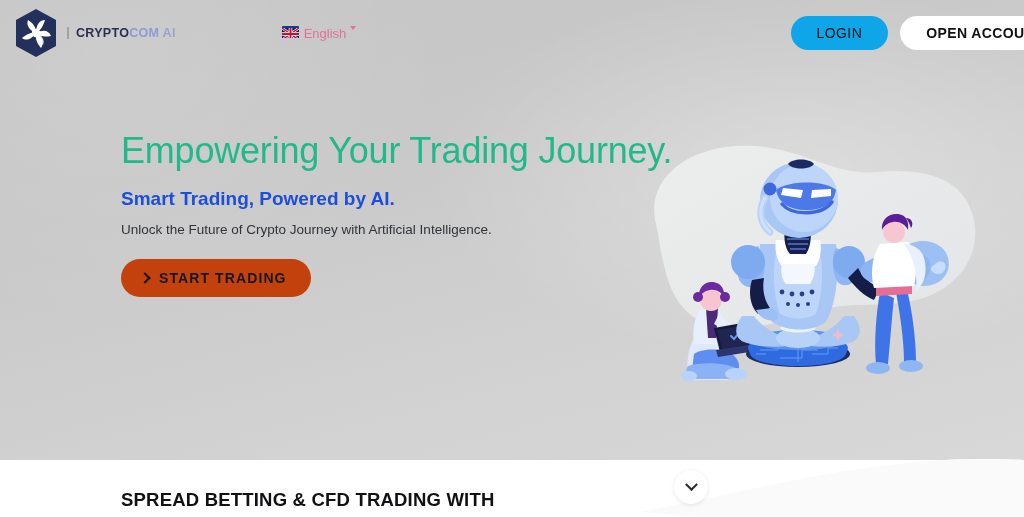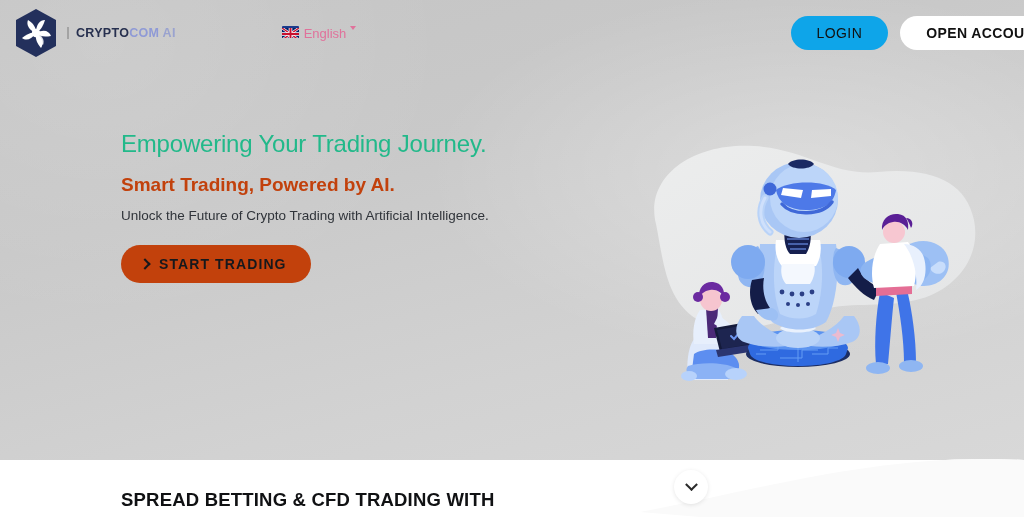--- a/index.html
+++ b/index.html
@@ -82,25 +82,25 @@
   .btn-open {
     background:#ffffff; color:#111; font-size:14px; font-weight:bold;
     letter-spacing:0.4px; border:none; border-radius:20px;
     padding:9px 26px; cursor:pointer; white-space:nowrap;
     margin-left:12px; margin-right:-46px;
   }
 
   
   #hero-copy { position:absolute; left:121px; top:131px; z-index:20; }
   #headline {
-    color:#22b98a; font-size:24px; font-weight:normal;
+    color:#22b98a; font-size:36px; font-weight:normal;
     letter-spacing:-0.2px; line-height:1.1; white-space:nowrap;
   }
   #subhead {
-    color:#c2410c; font-size:19px; font-weight:bold;
+    color:#1d4ed8; font-size:19px; font-weight:bold;
     margin-top:17px; white-space:nowrap;
   }
   #tagline {
     color:#30343a; font-size:13.5px; margin-top:12px; white-space:nowrap;
   }
   #cta {
     display:inline-flex; align-items:center; gap:9px;
     background:#c2410c; border:none; border-radius:22px;
     padding:11px 24px 11px 20px; margin-top:22px; cursor:pointer;
   }
@@ -295,21 +295,21 @@
 
     <g fill="#f2b9cc" opacity="0.9">
       <path d="M208 196 l2 5 l5 2 l-5 2 l-2 5 l-2 -5 l-5 -2 l5 -2 Z"></path>
     </g>
   </svg>
 </div>
 
 <div id="hero-copy">
   <h1 id="headline">Empowering Your Trading Journey.</h1>
   <h2 id="subhead">Smart Trading, Powered by AI.</h2>
-  <p id="tagline">Unlock the Future of Crypto Trading with Artificial Intelligence.</p>
+  <p id="tagline">Unlock the Future of Crypto Journey with Artificial Intelligence.</p>
   <button id="cta">
     <span class="chev"></span>
     <span class="cta-label">START TRADING</span>
   </button>
 </div>
 
 <div id="curve">
   <svg viewBox="0 0 1024 109" preserveAspectRatio="none" xmlns="http://www.w3.org/2000/svg">
     <path d="M0 62 C120 40 260 64 400 96 C470 112 560 118 640 104
              C760 82 880 44 1024 52 L1024 109 L0 109 Z" fill="#ffffff"></path>

